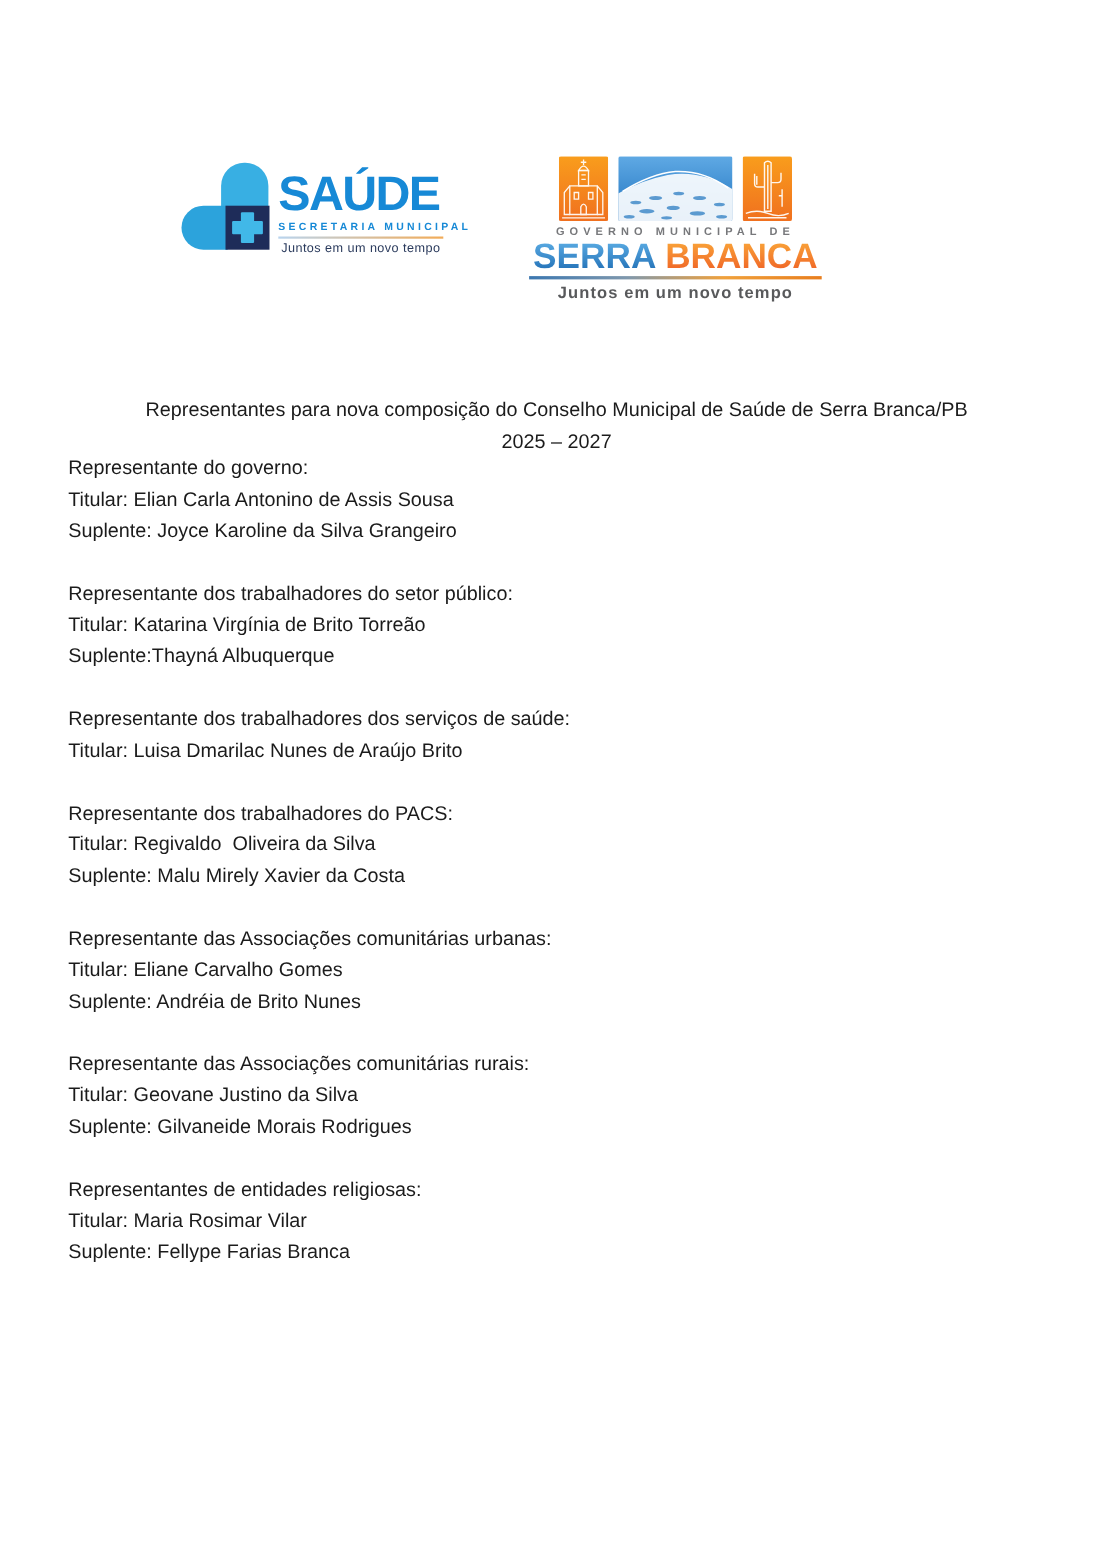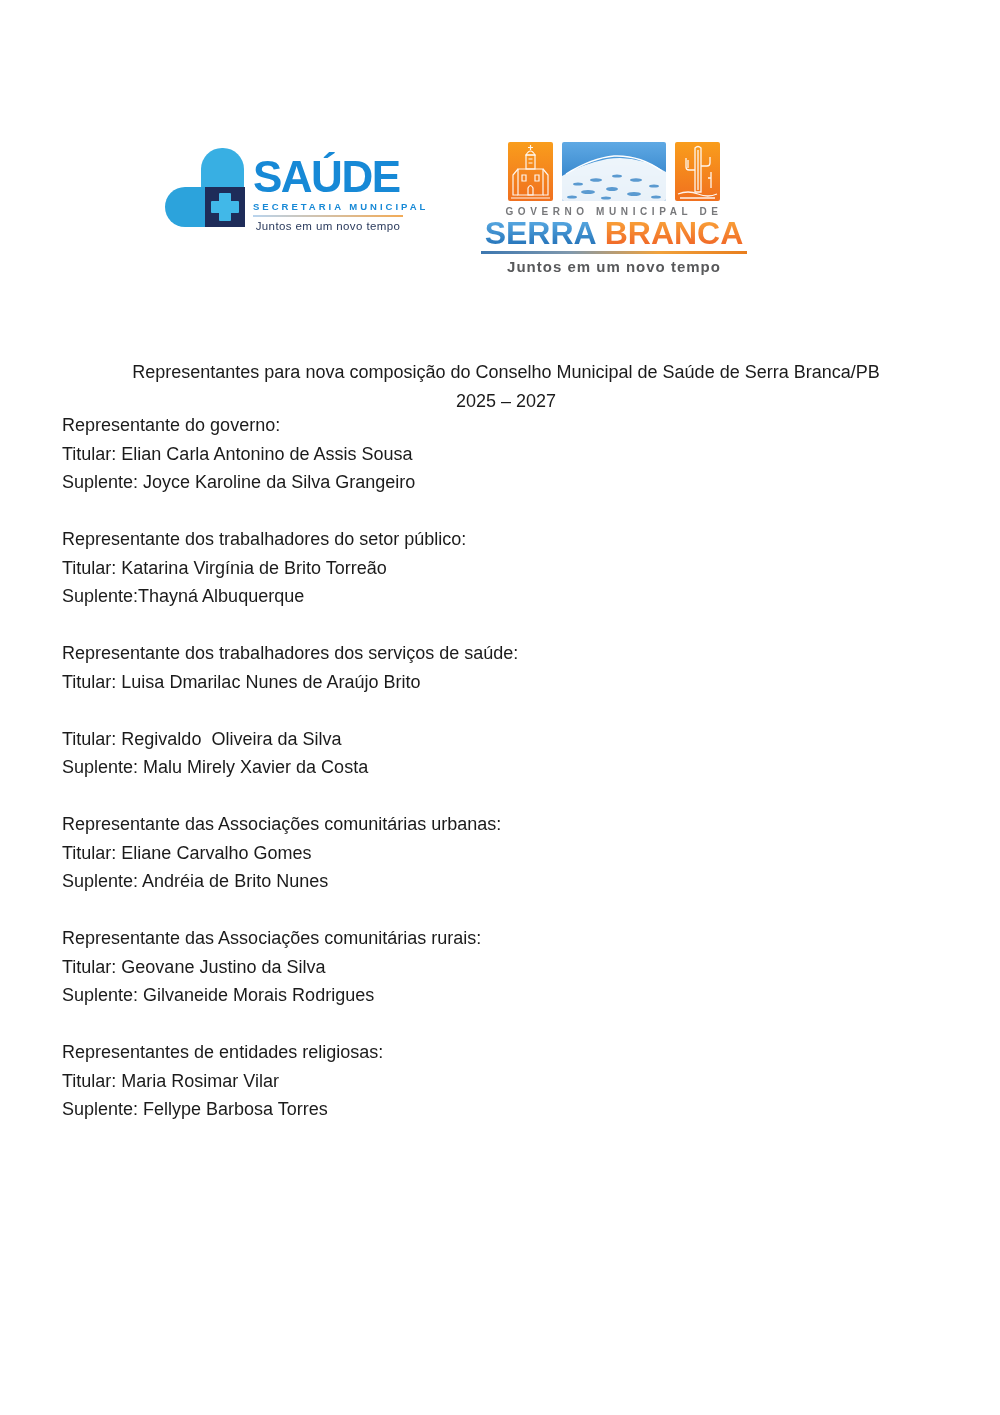--- a/index.html
+++ b/index.html
@@ -164,33 +164,34 @@
     <section class="rep-block">
       <div class="line">Representante dos trabalhadores do setor público:</div>
       <div class="line">Titular: Katarina Virgínia de Brito Torreão</div>
       <div class="line">Suplente:Thayná Albuquerque</div>
     </section>
     <section class="rep-block">
       <div class="line">Representante dos trabalhadores dos serviços de saúde:</div>
       <div class="line">Titular: Luisa Dmarilac Nunes de Araújo Brito</div>
     </section>
     <section class="rep-block">
+      <div class="line">Representante dos trabalhadores do PACS:</div>
       <div class="line">Titular: Regivaldo  Oliveira da Silva</div>
       <div class="line">Suplente: Malu Mirely Xavier da Costa</div>
     </section>
     <section class="rep-block">
       <div class="line">Representante das Associações comunitárias urbanas:</div>
       <div class="line">Titular: Eliane Carvalho Gomes</div>
       <div class="line">Suplente: Andréia de Brito Nunes</div>
     </section>
     <section class="rep-block">
       <div class="line">Representante das Associações comunitárias rurais:</div>
       <div class="line">Titular: Geovane Justino da Silva</div>
       <div class="line">Suplente: Gilvaneide Morais Rodrigues</div>
     </section>
     <section class="rep-block">
       <div class="line">Representantes de entidades religiosas:</div>
       <div class="line">Titular: Maria Rosimar Vilar</div>
-      <div class="line">Suplente: Fellype Barbosa Torres</div>
+      <div class="line">Suplente: Fellype Farias Branca</div>
     </section>
   </main>
 
 </div>
 
 </body></html>

